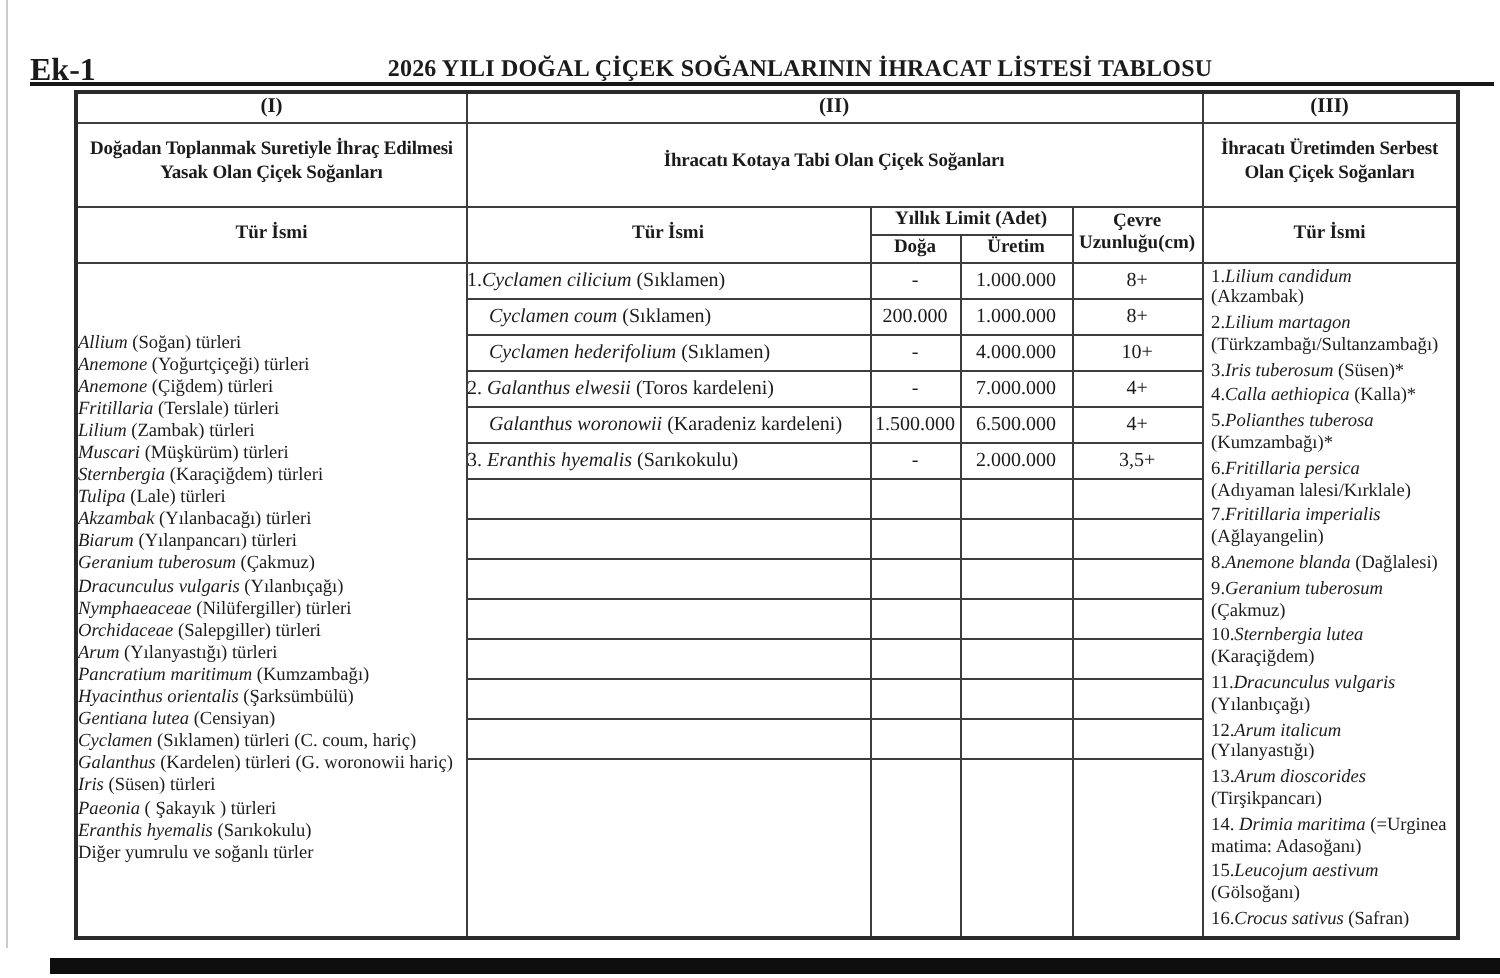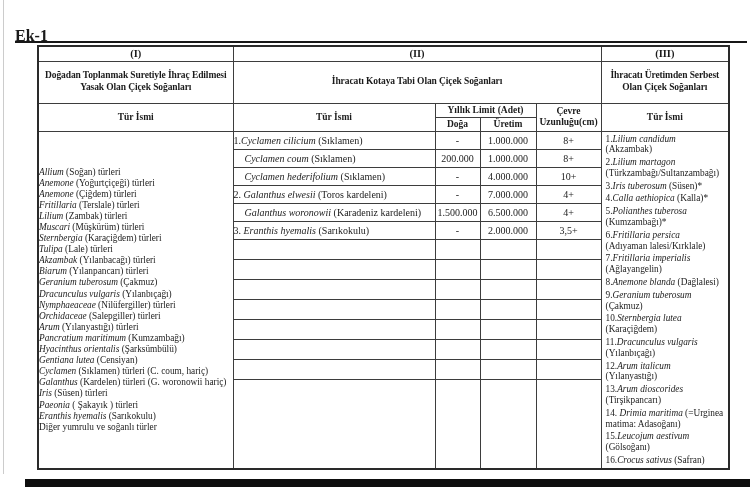--- a/index.html
+++ b/index.html
@@ -48,20 +48,21 @@
   .footnote { position:absolute; top:452px; left:5px; font-size:10.5px; }
   .blackbar { position:absolute; top:479px; left:25px; right:0; height:8px; background:#0e0e0e; }
 </style>
 </head>
 <body>
 
 <div class="page">
   <div class="scanline"></div>
 
   <div class="ek">Ek-1</div>
+  <div class="doctitle">2026 YILI DOĞAL ÇİÇEK SOĞANLARININ İHRACAT LİSTESİ TABLOSU</div>
   <div class="rule"></div>
 
   <table class="main">
     <colgroup>
       <col style="width:195px">
         <col style="width:202px">
         <col style="width:45px">
       <col style="width:56px">
         <col style="width:65px">
         <col style="width:128px">

